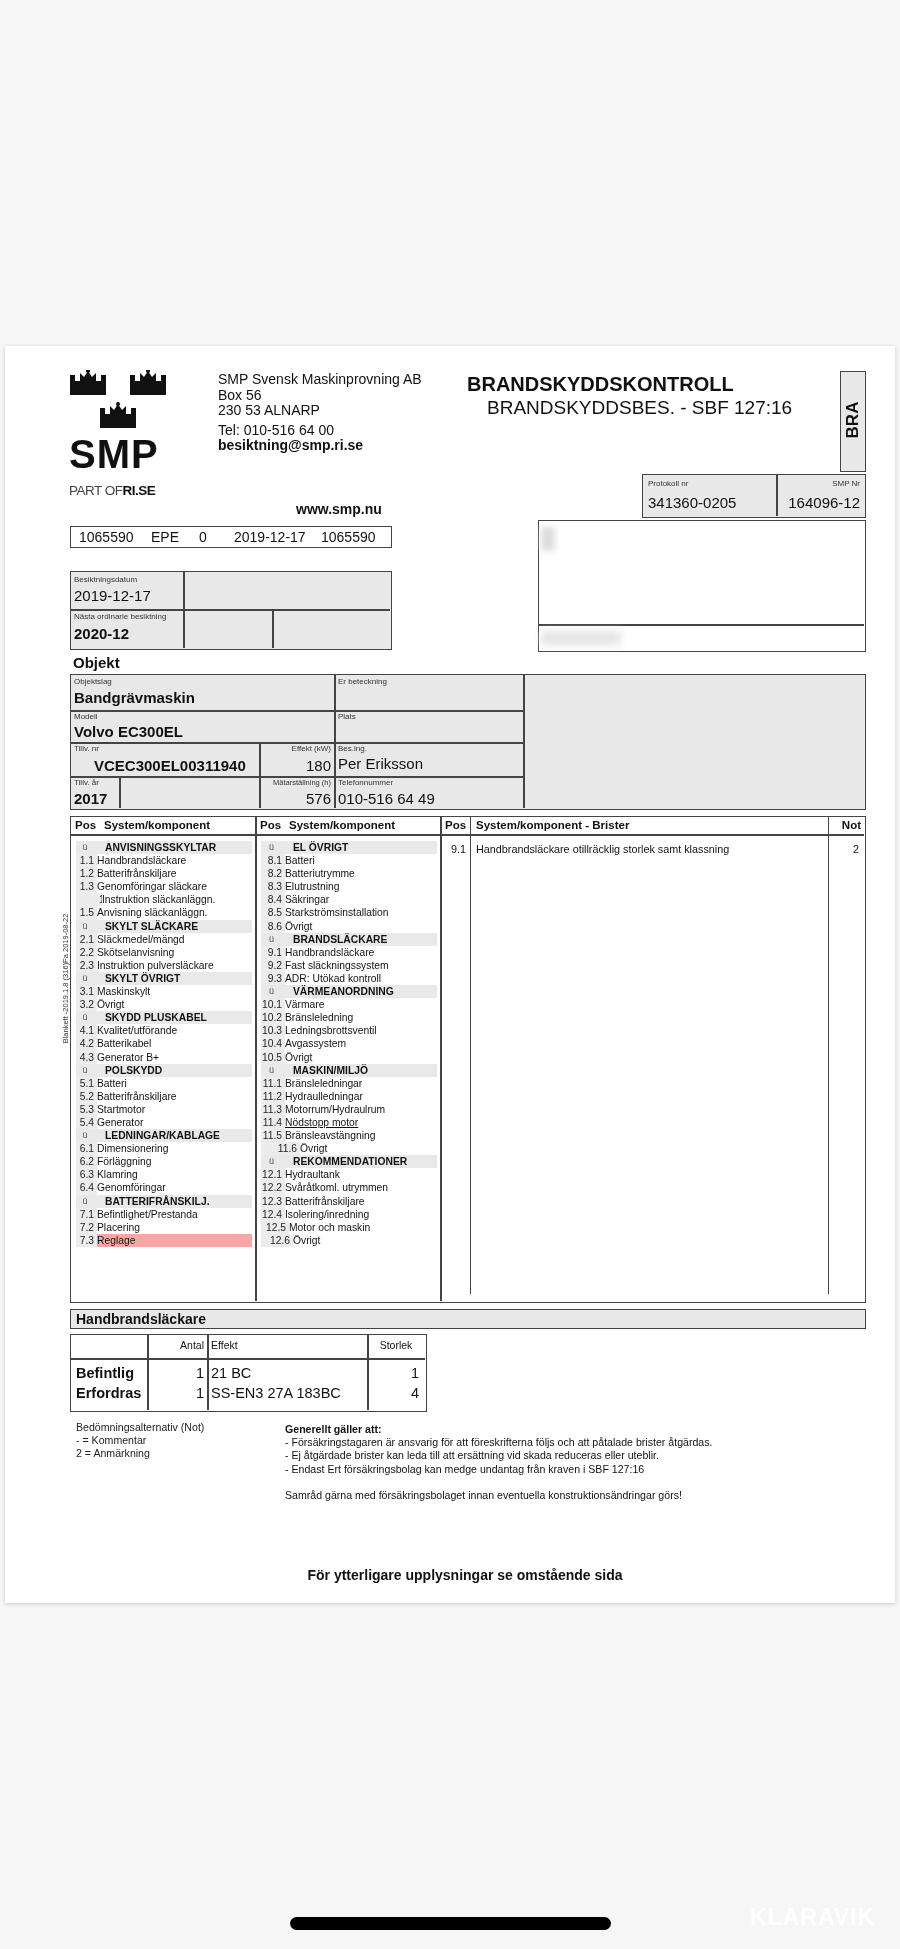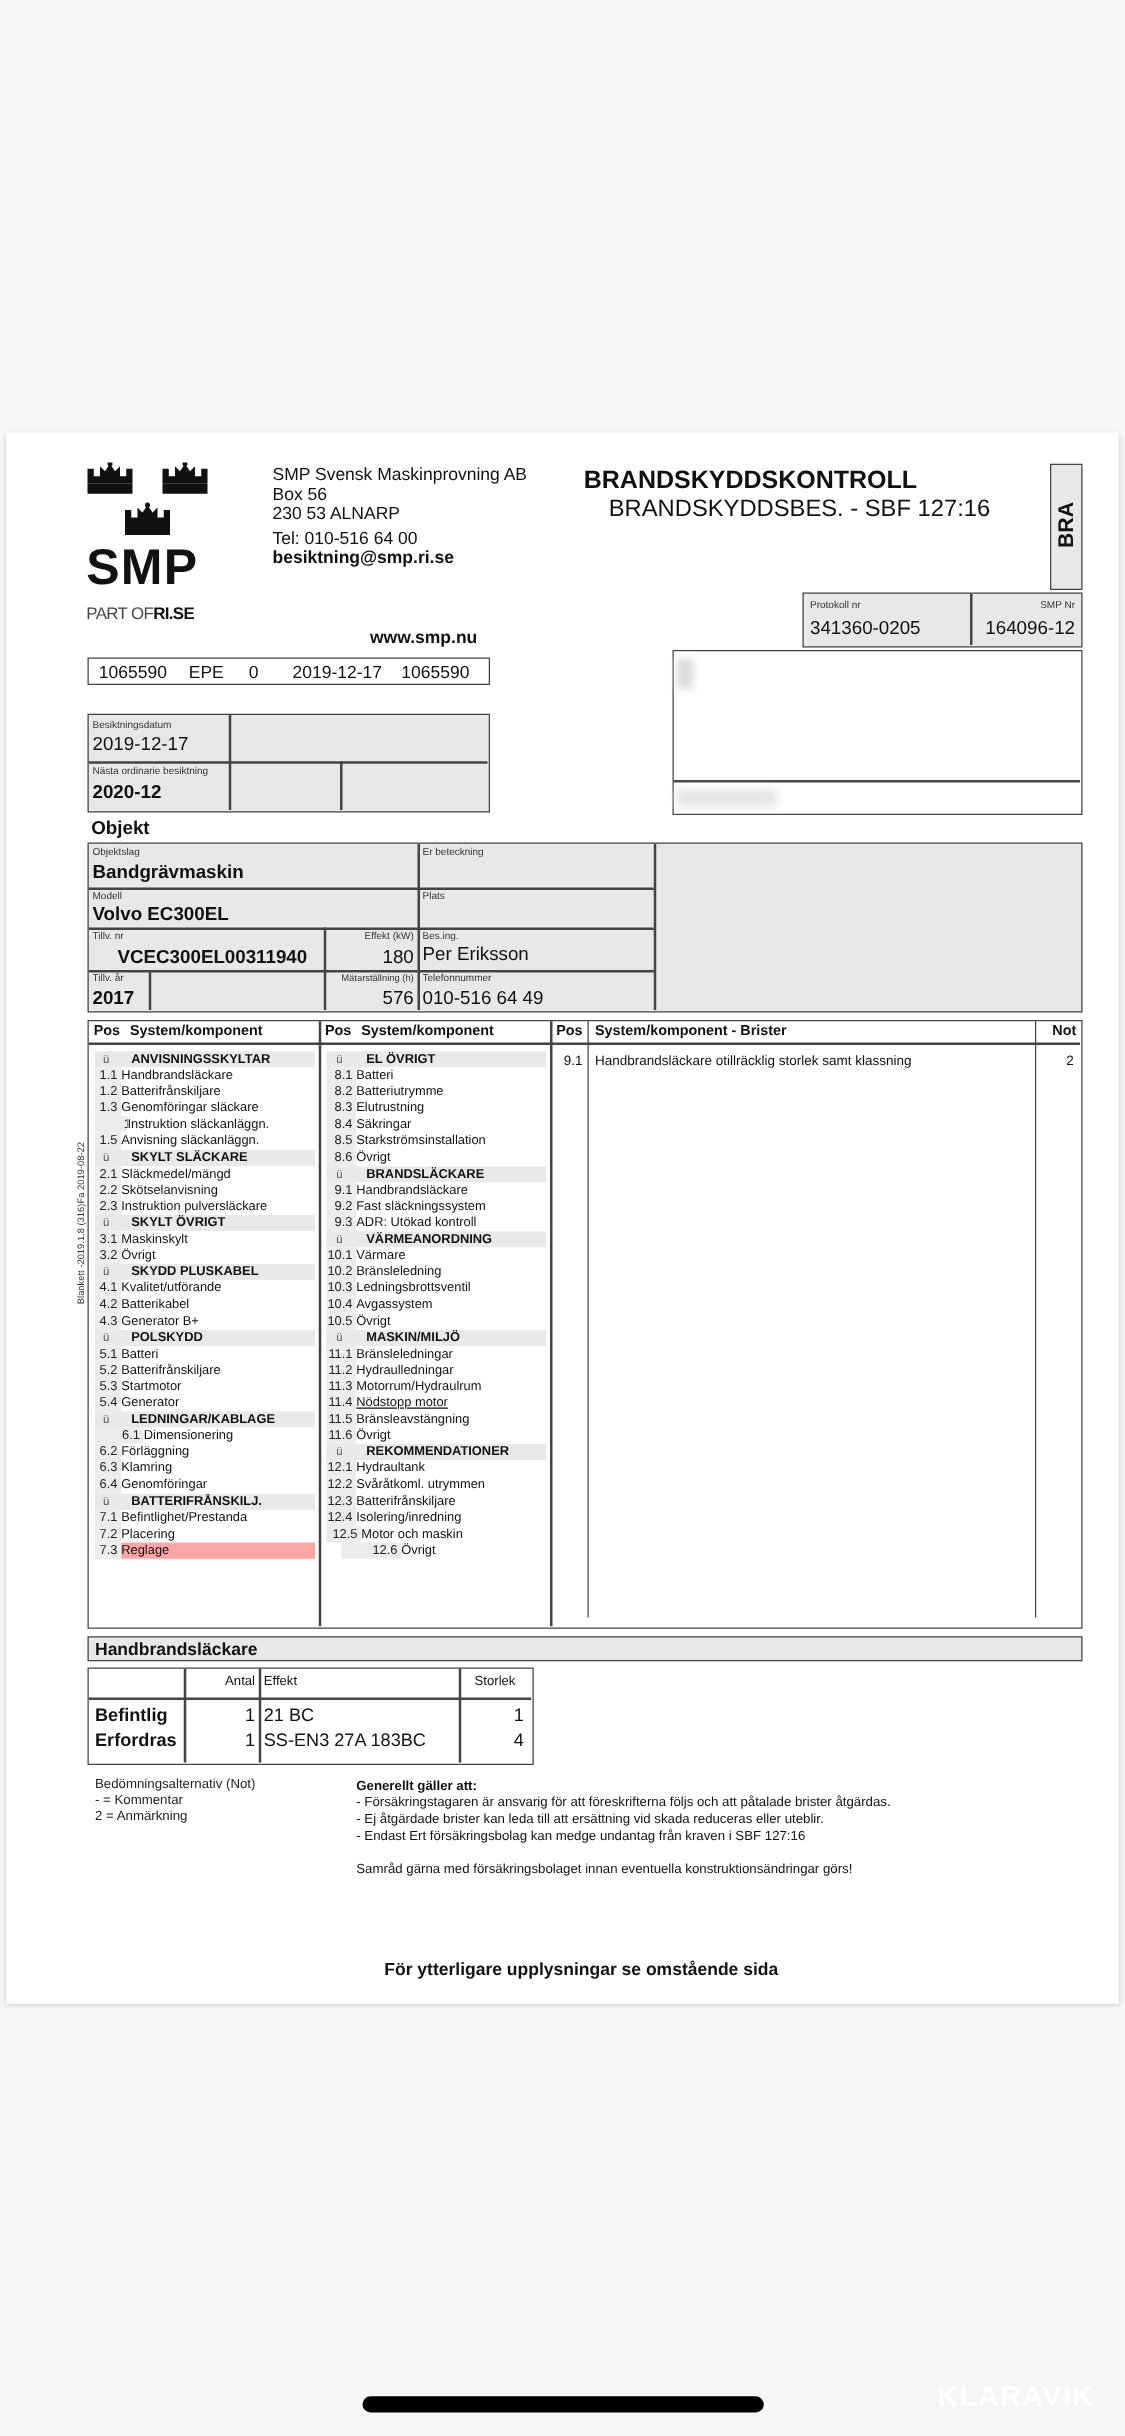--- a/index.html
+++ b/index.html
@@ -239,21 +239,21 @@
       </div>
       <div class="row">
         <span class="n" style="width: 21px;">5.4</span>
         <span class="t" style="padding-left: 0px; flex: 1 1 0%; background: rgb(255, 255, 255);">Generator</span>
       </div>
       <div class="row hd">
         <span class="n" style="width: 21px;">ü</span>
         <span class="t" style="padding-left: 8px; flex: 1 1 0%;">LEDNINGAR/KABLAGE</span>
       </div>
       <div class="row">
-        <span class="n" style="width: 39px;">6.1</span>
+        <span class="n" style="width: 21px;">6.1</span>
         <span class="t" style="padding-left: 0px; flex: 1 1 0%; background: rgb(255, 255, 255);">Dimensionering</span>
       </div>
       <div class="row">
         <span class="n" style="width: 21px;">6.2</span>
         <span class="t" style="padding-left: 0px; flex: 1 1 0%; background: rgb(255, 255, 255);">Förläggning</span>
       </div>
       <div class="row">
         <span class="n" style="width: 21px;">6.3</span>
         <span class="t" style="padding-left: 0px; flex: 1 1 0%; background: rgb(255, 255, 255);">Klamring</span>
       </div>
@@ -365,21 +365,21 @@
       </div>
       <div class="row">
         <span class="n" style="width: 24px;">11.4</span>
         <span class="t" style="padding-left: 0px; flex: 1 1 0%; background: rgb(255, 255, 255); text-decoration: underline;">Nödstopp motor</span>
       </div>
       <div class="row">
         <span class="n" style="width: 24px;">11.5</span>
         <span class="t" style="padding-left: 0px; flex: 1 1 0%; background: rgb(255, 255, 255);">Bränsleavstängning</span>
       </div>
       <div class="row">
-        <span class="n" style="width: 24px;">11.6</span>
+        <span class="n" style="width: 39px;">11.6</span>
         <span class="t" style="padding-left: 0px; flex: 1 1 0%; background: rgb(255, 255, 255);">Övrigt</span>
       </div>
       <div class="row hd">
         <span class="n" style="width: 24px;">ü</span>
         <span class="t" style="padding-left: 8px; flex: 1 1 0%;">REKOMMENDATIONER</span>
       </div>
       <div class="row">
         <span class="n" style="width: 24px;">12.1</span>
         <span class="t" style="padding-left: 0px; flex: 1 1 0%; background: rgb(255, 255, 255);">Hydraultank</span>
       </div>
@@ -393,21 +393,21 @@
       </div>
       <div class="row">
         <span class="n" style="width: 24px;">12.4</span>
         <span class="t" style="padding-left: 0px; flex: 1 1 0%; background: rgb(255, 255, 255);">Isolering/inredning</span>
       </div>
       <div class="row">
         <span class="n" style="width: 28px;">12.5</span>
         <span class="t" style="padding-left: 0px; flex: 1 1 0%; background: rgb(255, 255, 255);">Motor och maskin</span>
       </div>
       <div class="row">
-        <span class="n" style="width: 48px; margin-left: 12px;">12.6</span>
+        <span class="n" style="width: 32px;">12.6</span>
         <span class="t" style="padding-left: 0px; flex: 1 1 0%; background: rgb(255, 255, 255);">Övrigt</span>
       </div>
     </div>
 
   <div class="abs" style="left:370px;top:26px;width:423px;font-size:10.8px;">
     <span class="abs" style="left:0;width:25px;text-align:right;">9.1</span>
     <span class="abs" style="left:35px;white-space:nowrap;">Handbrandsläckare otillräcklig storlek samt klassning</span>
     <span class="abs" style="left:388px;width:30px;text-align:right;">2</span>
   </div>
 </div>

